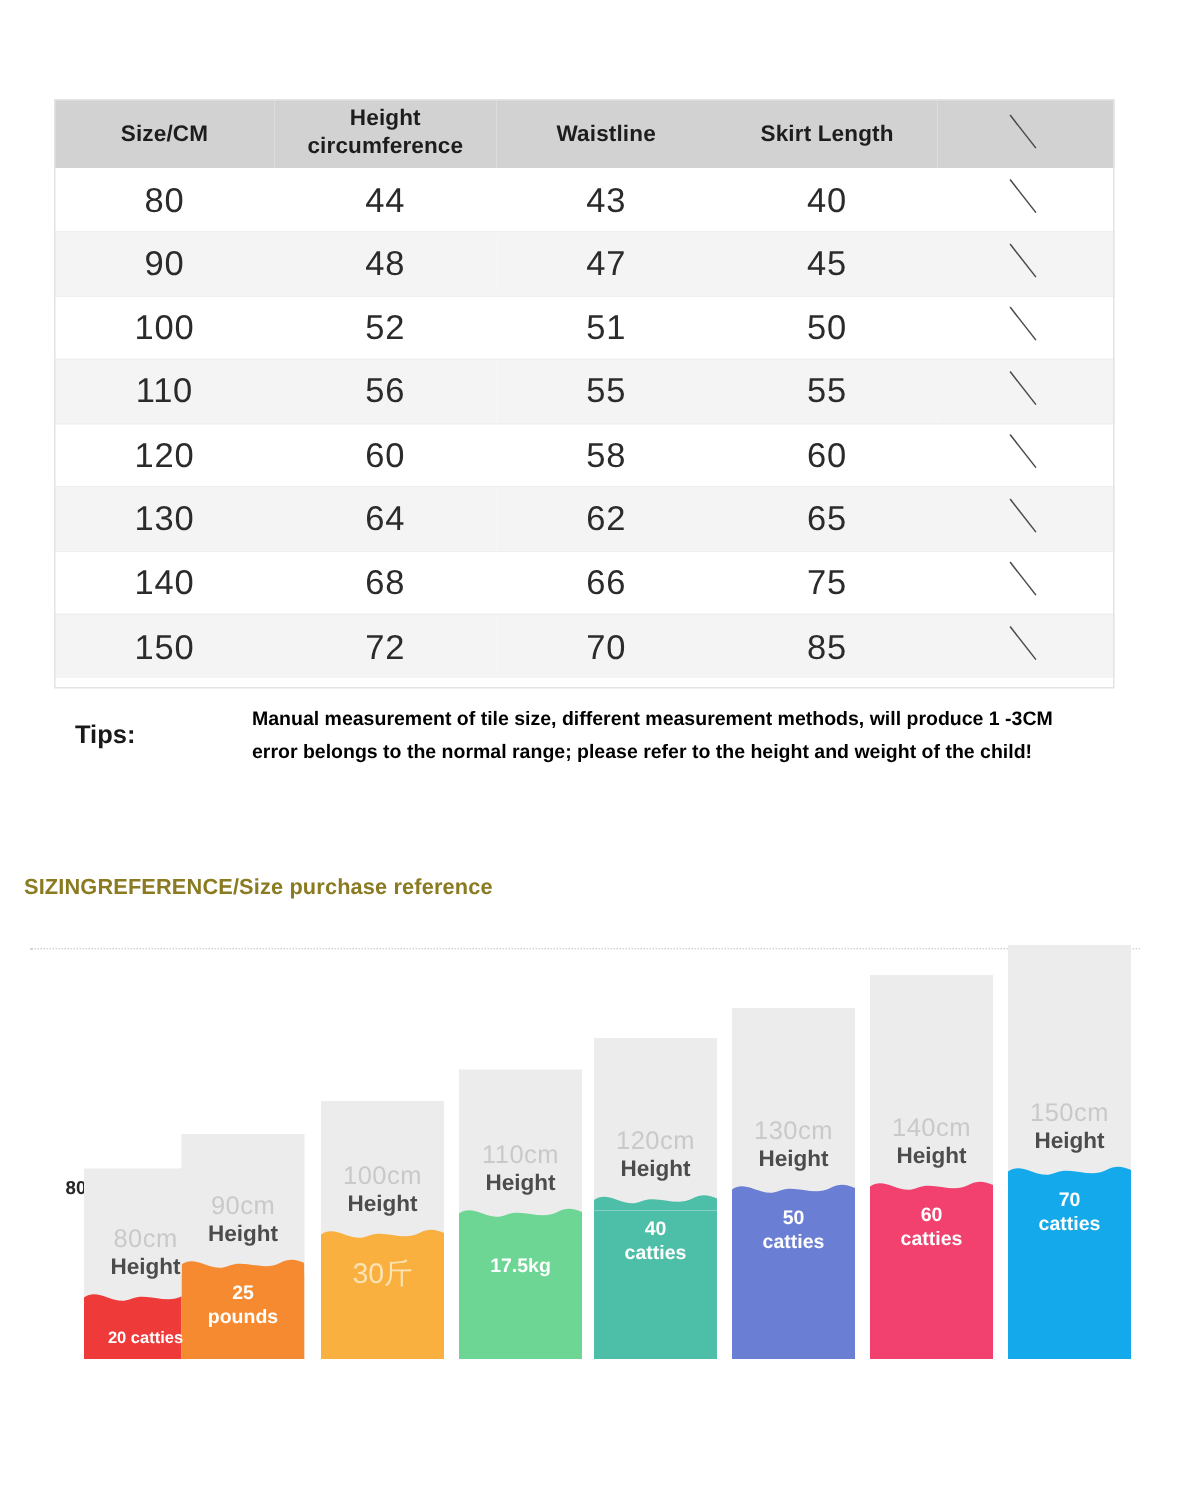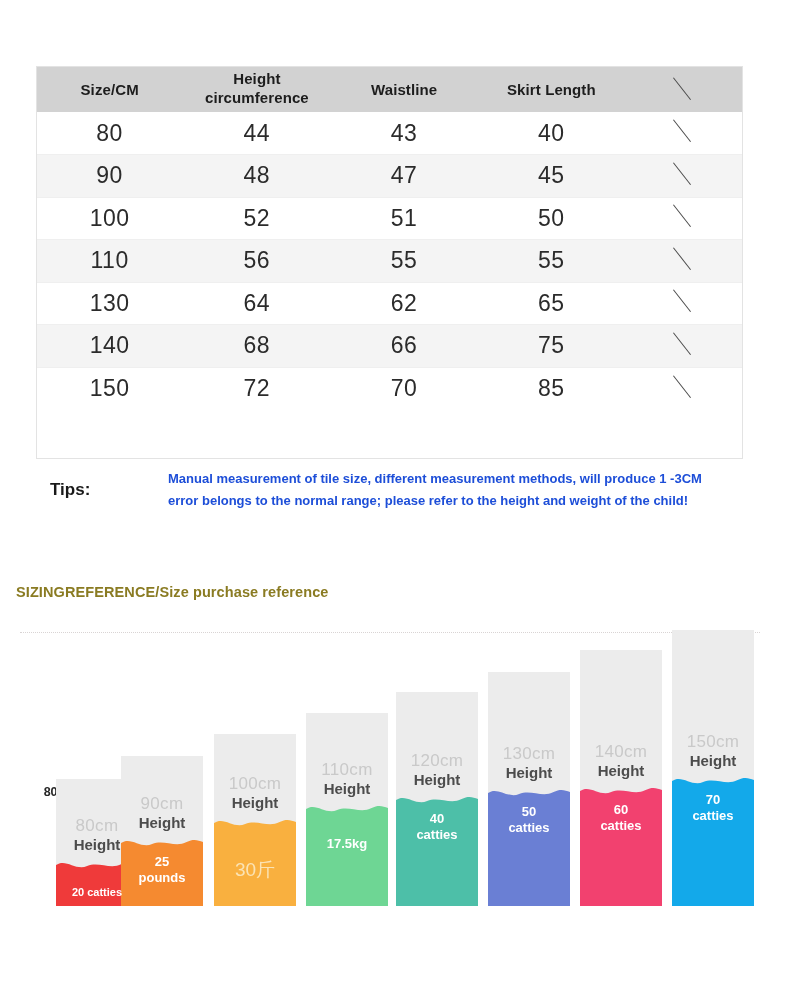--- a/index.html
+++ b/index.html
@@ -98,21 +98,21 @@
     font-size: 17px;
     font-weight: bold;
     color: #191919;
     padding-left: 14px;
   }
   .tips-text {
     flex: 1;
     font-size: 13px;
     font-weight: bold;
     line-height: 1.72;
-    color: #1d4ed8;
+    color: #000000;
     max-width: 560px;
   }
 
   
   .sizing-heading {
     position: absolute;
     left: 16px;
     top: 584px;
     font-size: 14.5px;
     font-weight: bold;
@@ -233,20 +233,27 @@
           <td class="td-slash"><span class="slash-mark"></span></td>
         </tr>
         <tr>
           <td>110</td>
           <td>56</td>
           <td>55</td>
           <td>55</td>
           <td class="td-slash"><span class="slash-mark"></span></td>
         </tr>
         <tr>
+          <td>120</td>
+          <td>60</td>
+          <td>58</td>
+          <td>60</td>
+          <td class="td-slash"><span class="slash-mark"></span></td>
+        </tr>
+        <tr>
           <td>130</td>
           <td>64</td>
           <td>62</td>
           <td>65</td>
           <td class="td-slash"><span class="slash-mark"></span></td>
         </tr>
         <tr>
           <td>140</td>
           <td>68</td>
           <td>66</td>
@@ -317,21 +324,21 @@
         <div class="height-block" style="bottom: 94px;">
           <div class="height-cm">100cm</div>
           <div class="height-word">Height</div>
         </div>
         <div class="bar-fill" style="height: 90px;">
           <svg viewBox="0 0 100 14" preserveAspectRatio="none" aria-hidden="true">
             <path d="M0,7 C12,0 24,13 38,8 C52,3 66,12 80,6 C88,2.5 94,4 100,6 L100,14 L0,14 Z" fill="#f9b03f"></path>
           </svg>
           <div class="fill-body" style="height:77px;background:#f9b03f"></div>
         </div>
-        <div class="weight-block weight-faint" style="bottom: 24px; font-size: 19px; font-weight: 400;">30斤</div>
+        <div class="weight-block weight-faint" style="bottom: 44px; font-size: 19px; font-weight: 400;">30斤</div>
       </div>
     </div>
     <div class="bar-col" style="left: 306px; width: 82px; height: 219px;">
       <div class="bar-title" style="bottom: 199px;">110 yards</div>
       <div class="bar-body" style="height: 193px;">
         <div class="height-block" style="bottom: 108px;">
           <div class="height-cm">110cm</div>
           <div class="height-word">Height</div>
         </div>
         <div class="bar-fill" style="height: 104px;">

